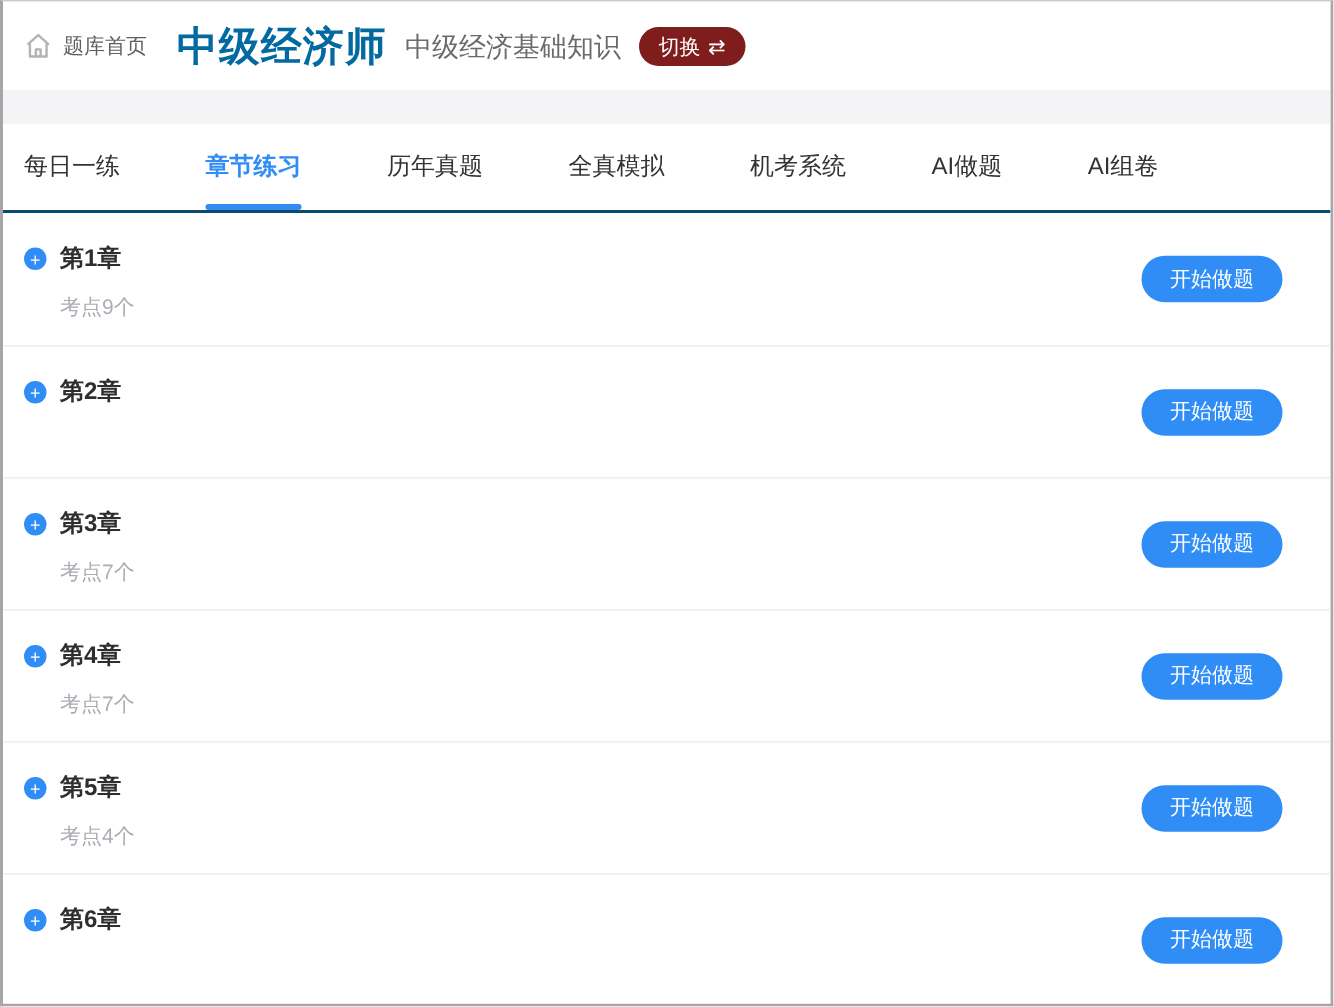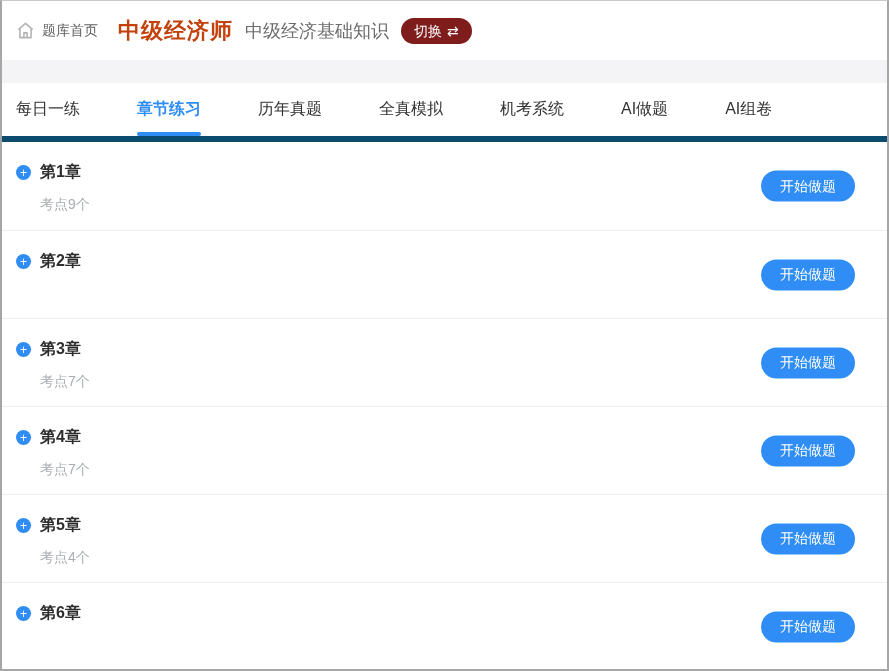--- a/index.html
+++ b/index.html
@@ -27,23 +27,23 @@
   }
   .home-link {
     display: flex;
     align-items: center;
     cursor: pointer;
   }
   .home-icon { width: 19px; height: 19px; margin-right: 7px; }
   .home-icon svg { display: block; }
   .home-label { font-size: 14px; color: #606060; }
   .exam-title {
-    font-size: 22px;
+    font-size: 27px;
     font-weight: bold;
-    color: #c2410c;
+    color: #0369a1;
     margin-left: 20px;
     letter-spacing: 1px;
   }
   .subject-name {
     font-size: 18px;
     color: #6b6b6b;
     margin-left: 12px;
   }
   .switch-btn {
     margin-left: 12px;
@@ -68,21 +68,21 @@
     background: #f4f4f6;
   }
 
   
   .tabbar {
     height: 59px;
     display: flex;
     align-items: stretch;
     gap: 57px;
     padding: 0 14px;
-    border-bottom: 6px solid #0c4a6e;
+    border-bottom: 2px solid #0c4a6e;
     background: #fff;
   }
   .tab {
     position: relative;
     display: flex;
     align-items: center;
     font-size: 16px;
     color: #333;
     cursor: pointer;
     white-space: nowrap;

